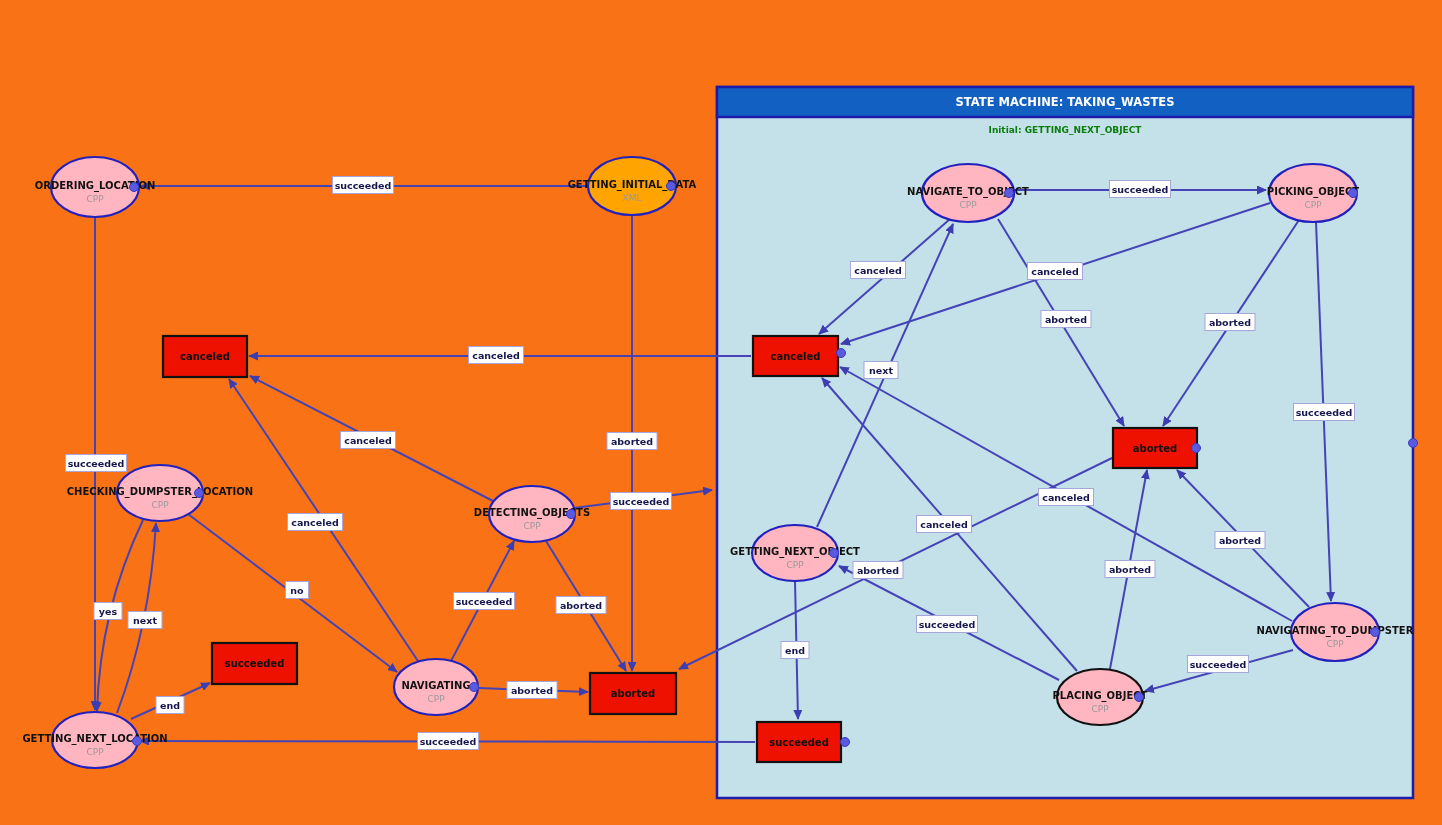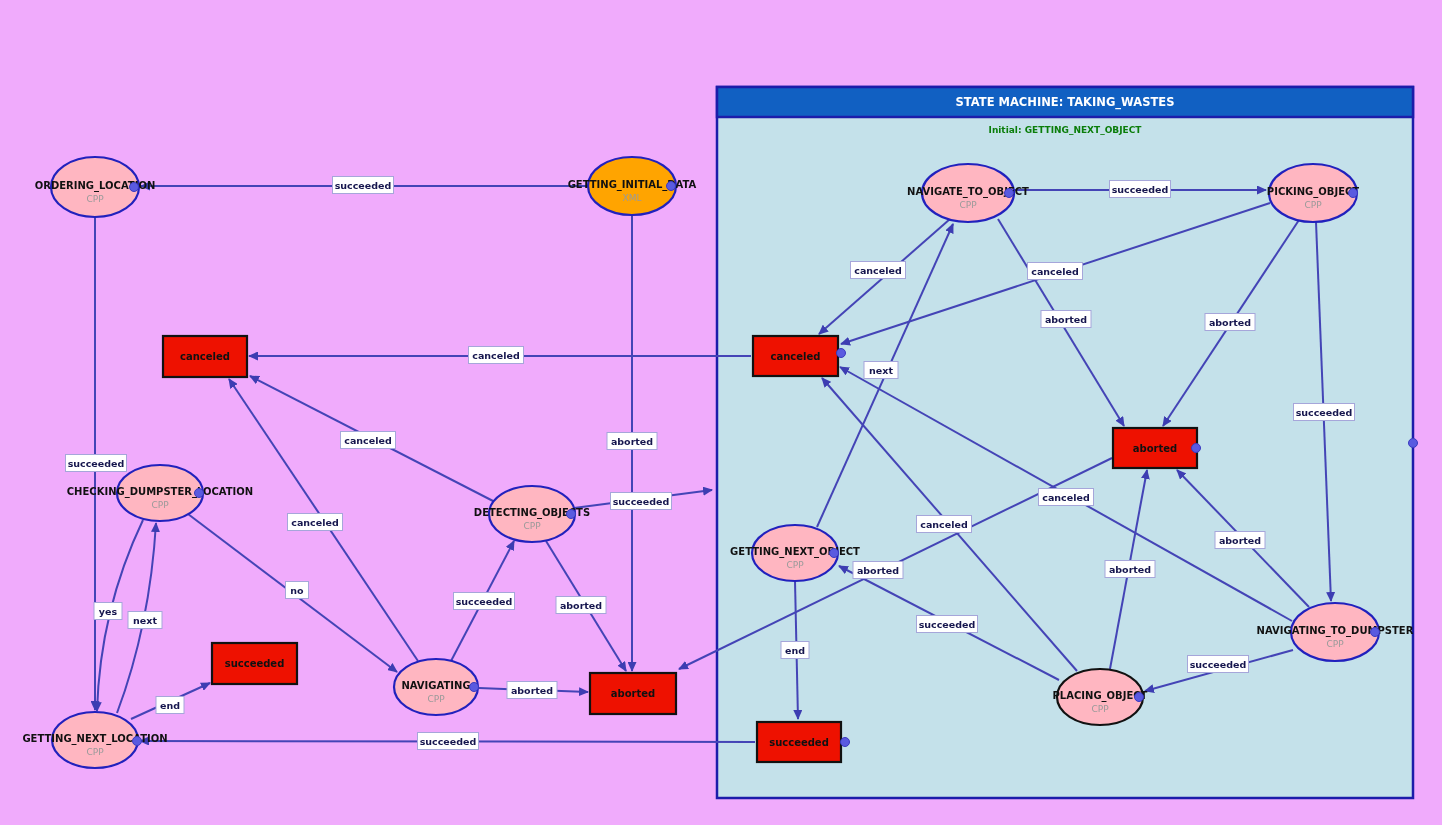--- a/index.html
+++ b/index.html
@@ -1,16 +1,16 @@
 <!DOCTYPE html>
 <html><head>
 <meta charset="utf-8">
 <style>
   html,body{margin:0;padding:0;background:#ffffff;}
-  .stage{position:relative;width:1442px;height:825px;background:#f0abfc;overflow:hidden;
+  .stage{position:relative;width:1442px;height:825px;background:#f97316;overflow:hidden;
          font-family:"DejaVu Sans", sans-serif;}
   svg{display:block;}
   .panel-title{font:bold 11.5px "DejaVu Sans", sans-serif;fill:#ffffff;}
   .panel-initial{font:bold 9px "DejaVu Sans", sans-serif;fill:#0a7d0a;}
   .node-label{font:bold 10px "DejaVu Sans", sans-serif;fill:#111111;text-anchor:middle;}
   .sub-label{font:9px "DejaVu Sans", sans-serif;fill:#9a9a9a;text-anchor:middle;}
   .edge-label{font:bold 9.5px "DejaVu Sans", sans-serif;fill:#16164e;text-anchor:middle;}
 </style>
 </head>
 <body>

